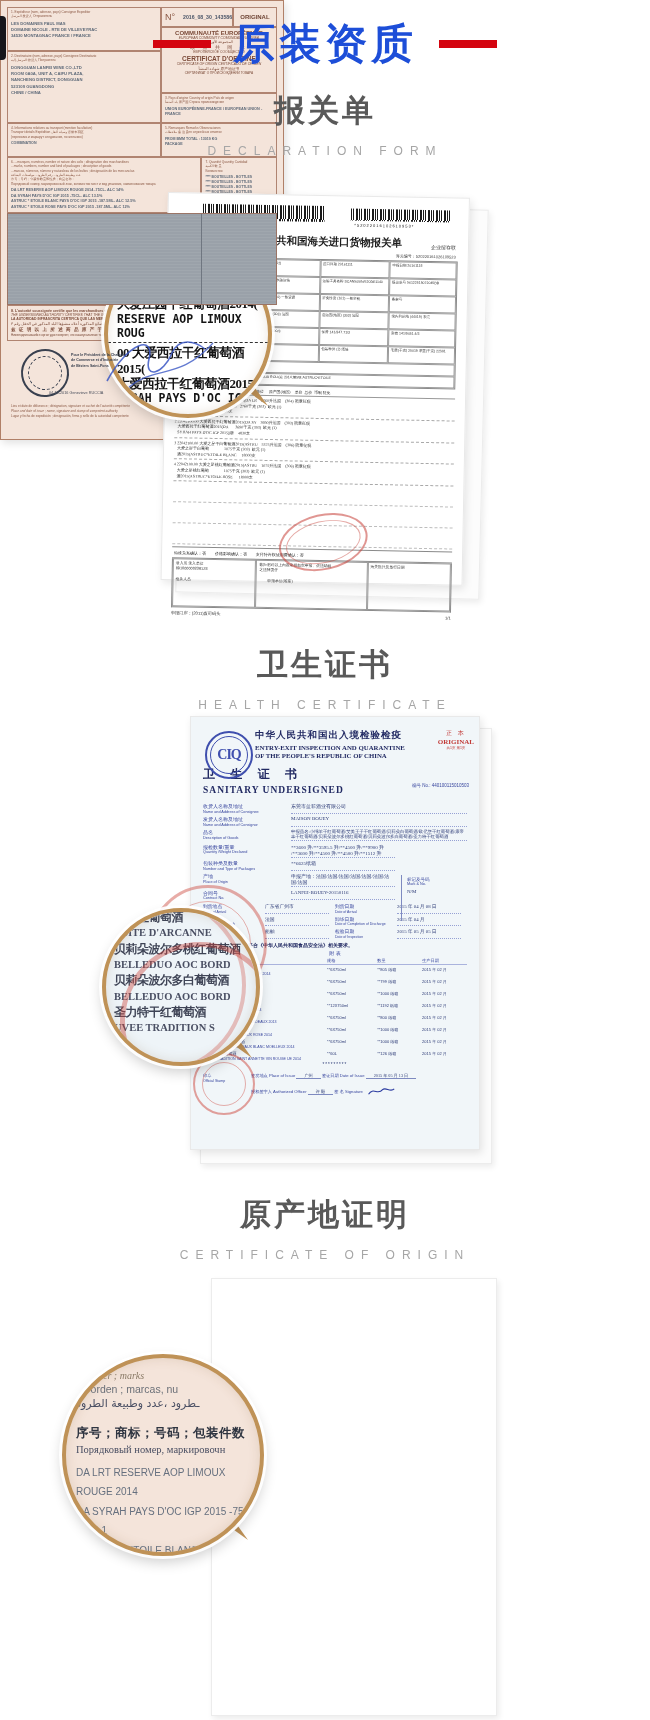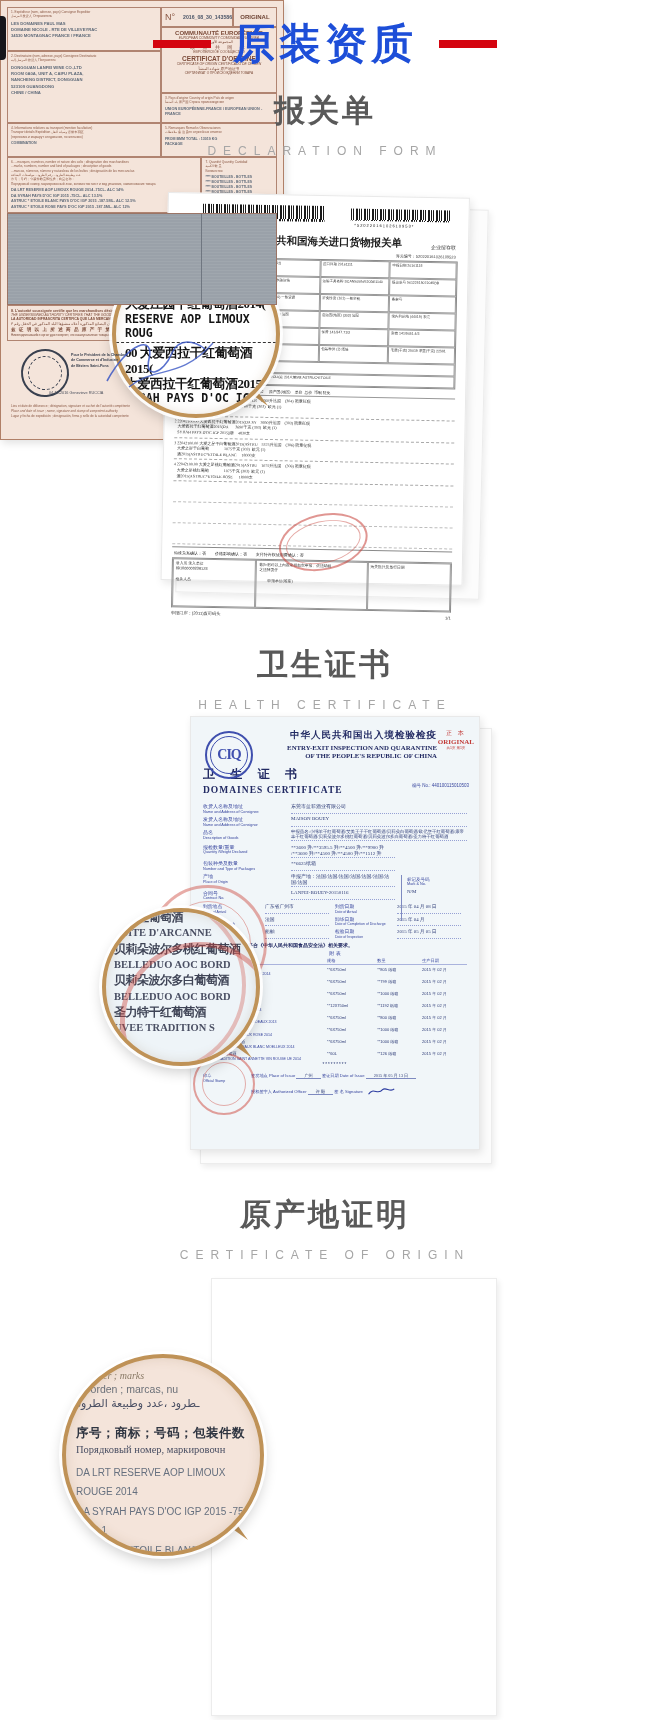--- a/index.html
+++ b/index.html
@@ -46,21 +46,21 @@
   .d1-foot{display:flex;justify-content:space-between;font-size:4.2px;color:#333;margin-top:3px}
   .stamp-oval{position:absolute;left:116px;top:318px;width:86px;height:52px;border:2px solid rgba(198,64,56,.55);border-radius:50%;transform:rotate(-14deg)}
   .stamp-oval::after{content:"";position:absolute;inset:5px;border:1px solid rgba(198,64,56,.45);border-radius:50%}
 
   
   #doc2{left:190px;top:716px;width:290px;height:434px;background:#f1f6f9;padding:12px 12px 0;box-sizing:border-box;overflow:visible}
   #doc2u{left:200px;top:728px;width:290px;height:434px}
   .ciq{position:absolute;left:14px;top:14px;width:44px;height:44px;border:2.5px solid #3f4fae;border-radius:50%;display:flex;align-items:center;justify-content:center}
   .ciq::after{content:"";position:absolute;inset:3px;border:1.2px solid #3f4fae;border-radius:50%}
   .ciq span{font-family:"Liberation Serif",serif;font-weight:bold;font-size:14px;color:#3f4fae;letter-spacing:-1px}
-  .h-head{margin-left:52px;margin-right:30px;text-align:right;color:#222a63}
+  .h-head{margin-left:52px;margin-right:30px;text-align:left;color:#222a63}
   .h-zh{font-size:9.5px;font-weight:bold;letter-spacing:1px}
   .h-en{font-size:6.8px;font-weight:bold;font-family:"Liberation Serif",serif;margin-top:1.5px}
   .h-orig{position:absolute;right:5px;top:12px;text-align:center;color:#c23b38}
   .h-orig .o1{font-size:6px;letter-spacing:2px}
   .h-orig .o2{font-size:7px;font-weight:bold;font-family:"Liberation Serif",serif}
   .h-orig .o3{font-size:3.5px}
   .h-cert{margin-top:7px;color:#222a63}
   .h-cert .c1{font-size:12px;font-weight:bold;letter-spacing:6px}
   .h-cert .c2{font-size:9.5px;font-weight:bold;font-family:"Liberation Serif",serif;letter-spacing:1px;margin-top:2px}
   .h-no{position:absolute;right:10px;top:66px;font-size:4.5px;color:#37459e}
@@ -132,21 +132,21 @@
   .issue-ln{position:absolute;left:42px;top:50px;font-size:3.8px;color:#4a4f5c}
   .caption{padding:1px 4px}
   .caption div{font-size:3.2px;color:#8a5743;line-height:1.5}
   .caption .it{font-style:italic}
   .blacktag{position:absolute;left:-3px;top:16px;width:9px;height:44px;background:#16161b;border-radius:0 4px 4px 0}
 
   
   .mag{position:absolute;border-radius:50%;border:4px solid #bf9257;overflow:hidden;background:#fff;
        box-shadow:0 0 0 3px rgba(255,255,255,.92),0 6px 14px rgba(0,0,0,.2),inset 0 0 12px rgba(130,90,40,.15)}
   .mag-tip{position:absolute;width:30px;height:30px;background:#bf9257;clip-path:polygon(100% 100%,0 28%,28% 0)}
-  #mag1{left:112px;top:250px;width:160px;height:160px}
+  #mag1{left:104px;top:250px;width:160px;height:160px}
   #mag1 .inner{padding:6px 0 0 9px}
   .m1-header{display:inline-block;margin-left:28px;font-size:12px;font-weight:bold;font-family:"Liberation Serif",serif;color:#111;border-top:2px solid #222;border-left:2px solid #222;padding:1px 4px 1px 3px}
   .m1-zh{font-size:13px;font-weight:bold;font-family:"Liberation Serif",serif;color:#141414;line-height:1.18;letter-spacing:-0.5px}
   .m1-lat{font-size:11.5px;font-weight:bold;font-family:"DejaVu Sans Mono",monospace;color:#141414;line-height:1.25}
   .m1-dash{border-bottom:1.5px dashed #333;margin:2px 0 2px -9px}
   #mag2{left:102px;top:908px;width:150px;height:150px;background:#eef4f8}
   #mag2 .inner{padding:2px 0 0 8px}
   .m2-zh{font-size:12px;font-weight:bold;font-family:"Liberation Serif",serif;color:#3f4456;line-height:1.45;letter-spacing:-0.5px}
   .m2-lat{font-size:10.5px;font-weight:bold;font-family:"Liberation Serif",serif;color:#4a4f63;line-height:1.35}
   .m2-stamp{position:absolute;left:14px;top:30px;width:150px;height:150px;border:5px solid rgba(205,70,60,.42);border-radius:50%}
@@ -284,21 +284,21 @@
     <div class="h-en">ENTRY-EXIT INSPECTION AND QUARANTINE</div>
     <div class="h-en">OF THE PEOPLE'S REPUBLIC OF CHINA</div>
   </div>
   <div class="h-orig">
     <div class="o1">正 本</div>
     <div class="o2">ORIGINAL</div>
     <div class="o3">共1页 第1页</div>
   </div>
   <div class="h-cert">
     <div class="c1">卫 生 证 书</div>
-    <div class="c2">DOMAINES CERTIFICATE</div>
+    <div class="c2">SANITARY UNDERSIGNED</div>
   </div>
   <div class="h-no">编号 No.: 440100115010503</div>
 
   <div style="margin-top:8px">
     <div class="frow">
         <div class="flab">
           <div class="zh">收货人名称及地址</div>
           <div class="en">Name and Address of Consignee</div>
         </div>
         <div class="fval">东莞市蓝菲酒业有限公司</div>

